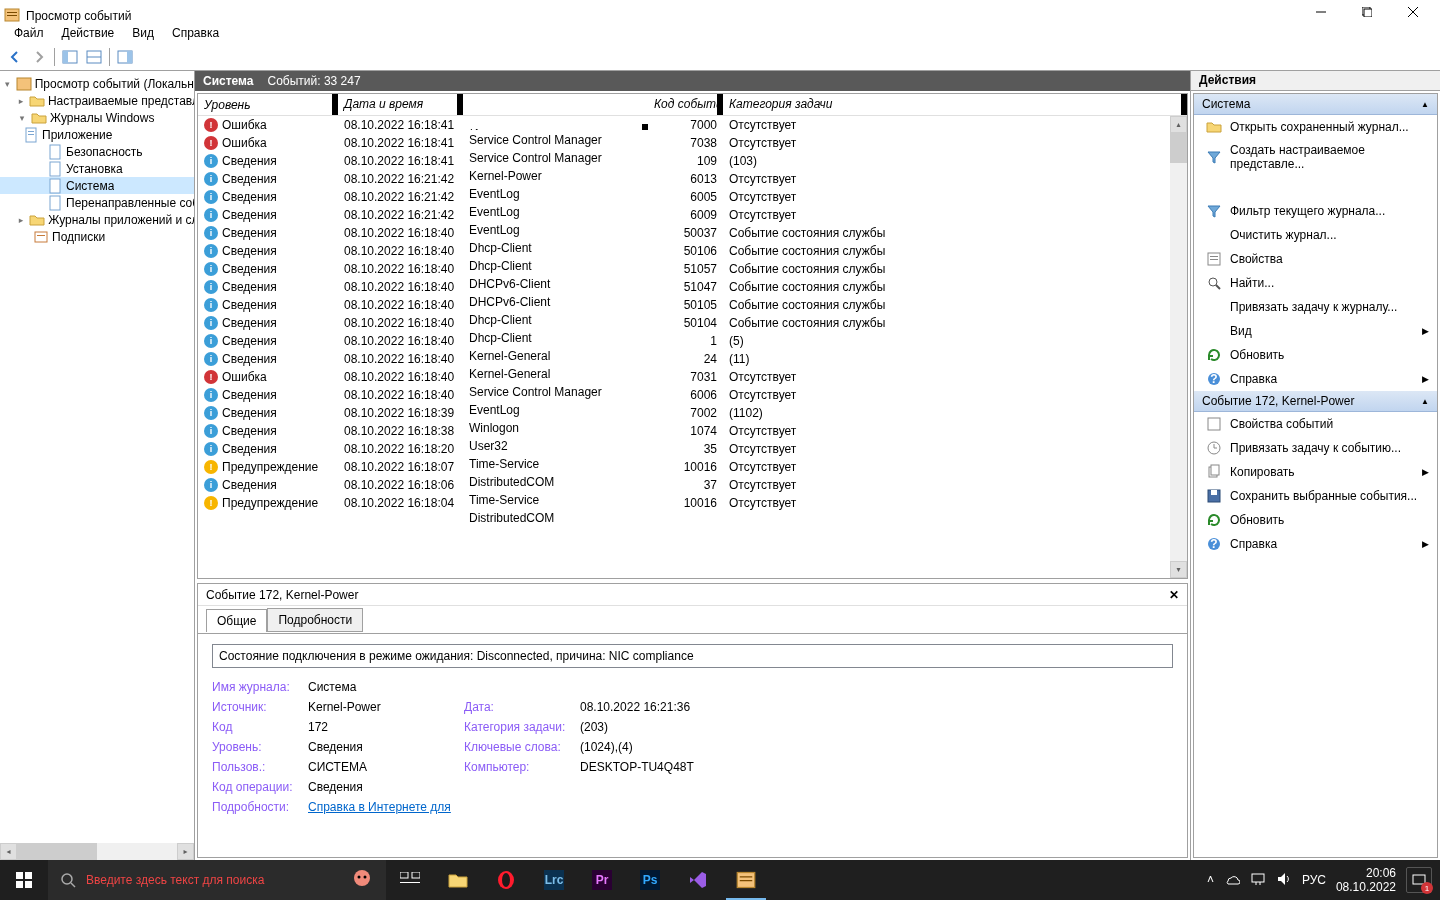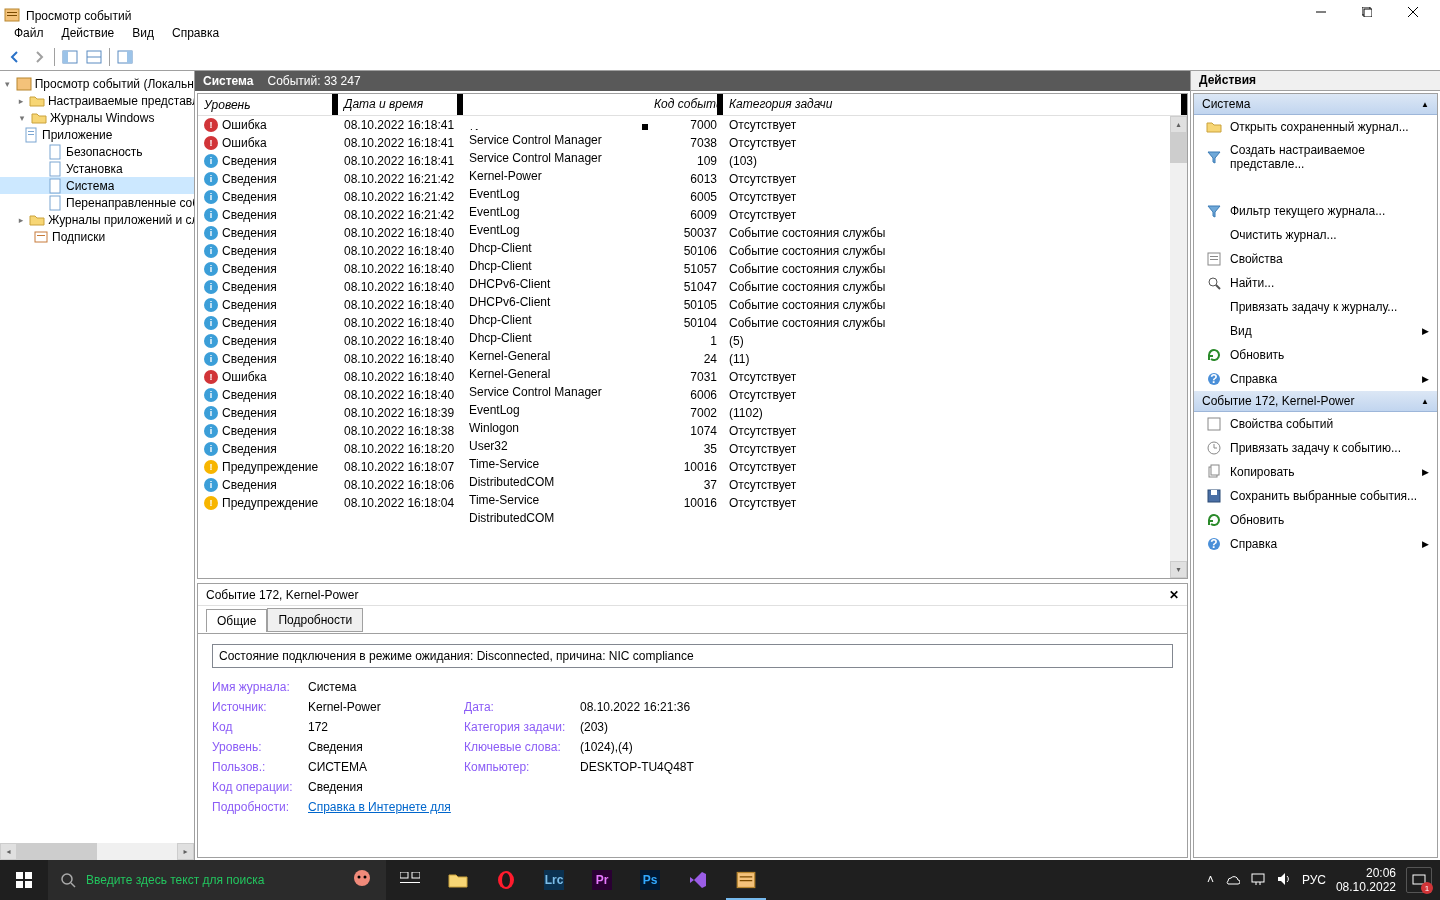--- a/index.html
+++ b/index.html
@@ -81,21 +81,21 @@
 .actions-body { flex: 1; border: 1px solid #a0a0a0; margin: 2px; overflow-y: auto; }
 .actions-section { background: linear-gradient(#dce7f5, #c1d5ef); padding: 3px 8px; border-bottom: 1px solid #9db6d9; display: flex; justify-content: space-between; align-items: center; }
 .actions-section .collapse { font-size: 8px; }
 .action-item { display: flex; align-items: center; gap: 8px; padding: 4px 8px 4px 12px; cursor: default; }
 .action-icon { width: 16px; height: 16px; display: flex; align-items: center; justify-content: center; flex-shrink:0;}
 .action-item .arrow { margin-left: auto; font-size: 9px; color: #000; }
 
 
 .taskbar { height: 40px; background: #1f1f1f; display: flex; align-items: center; color: #fff; position: relative; }
 .start-btn { width: 48px; height: 40px; display: flex; align-items: center; justify-content: center; }
-.search-box { width: 290px; height: 40px; background: #2b2b2b; display: flex; align-items: center; padding: 0 12px; color: #22c55e; gap: 10px; }
+.search-box { width: 290px; height: 40px; background: #2b2b2b; display: flex; align-items: center; padding: 0 12px; color: #ef4444; gap: 10px; }
 .task-icon { width: 48px; height: 40px; display: flex; align-items: center; justify-content: center; position: relative; }
 .task-icon.active::after { content:''; position:absolute; bottom:0; left:4px; right:4px; height:2px; background:#76b9ed; }
 .tray { margin-left: auto; display: flex; align-items: center; gap: 10px; padding-right: 8px; font-size: 11px; }
 .tray .clock { text-align: right; line-height: 1.2; }
 .tray .notif { width: 26px; height: 26px; border: 1px solid #555; display:flex; align-items:center; justify-content:center; border-radius:2px; position:relative;}
 .tray .notif .badge { position:absolute; bottom:-2px; right:-2px; background:#d13438; border-radius:50%; width:12px; height:12px; font-size:8px; display:flex; align-items:center; justify-content:center;}
 
 
 .icn { width: 16px; height: 16px; }
 </style>

